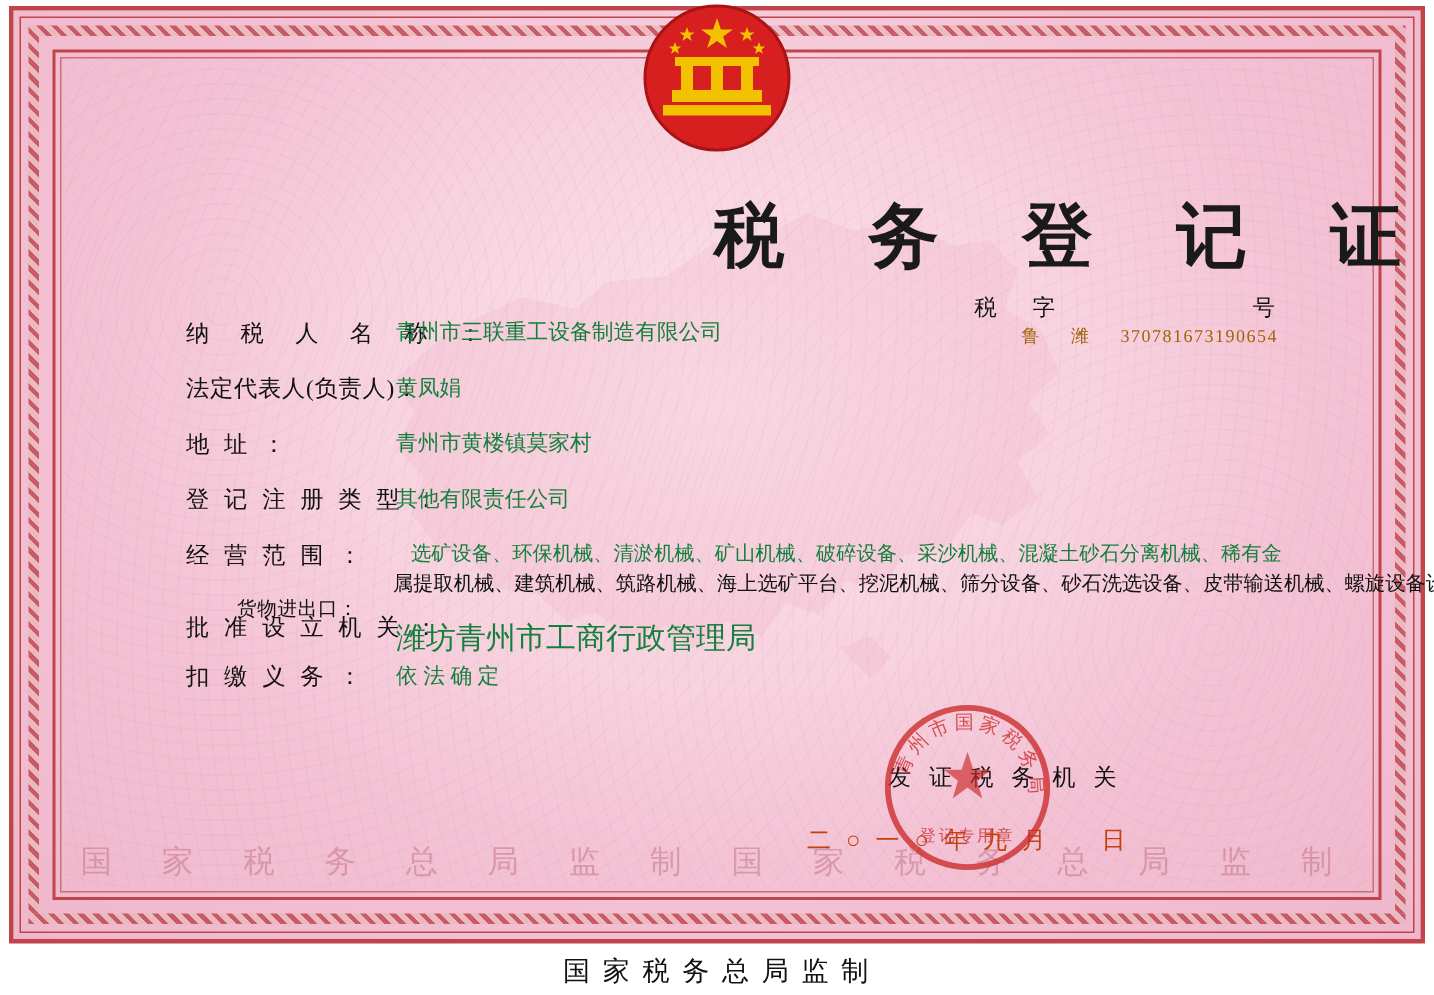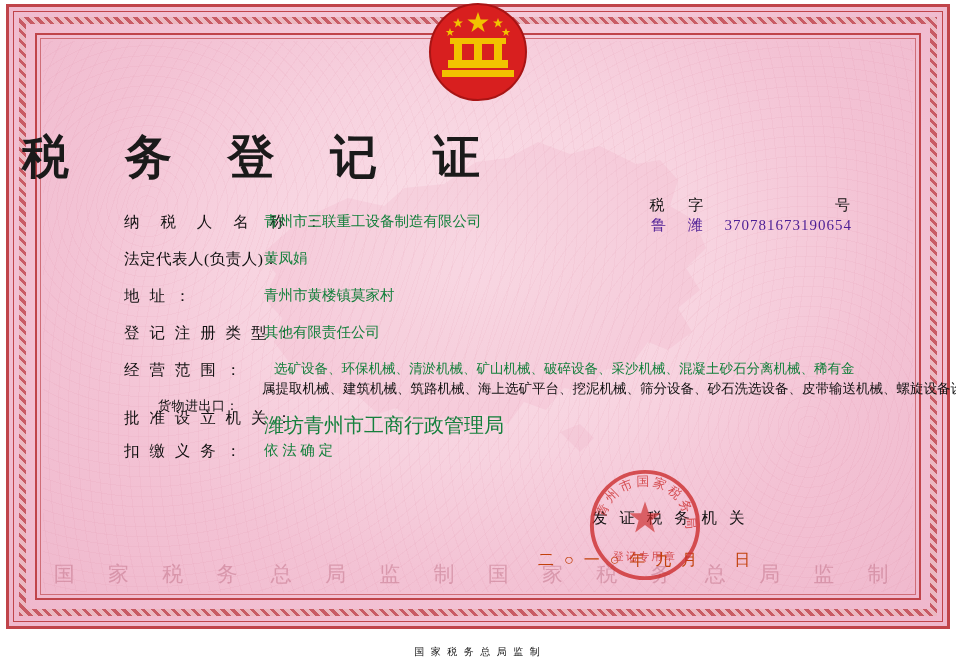--- a/index.html
+++ b/index.html
@@ -66,41 +66,41 @@
   }
   
   .emblem{
     position:absolute;left:50%;top:-2px;transform:translateX(-50%);
     width:120px;height:112px;
     z-index:6;
   }
   
   .title{
     position:absolute;left:0;right:0;top:126px;
-    text-align:left;
+    text-align:right;
     font-family:"Liberation Serif","DejaVu Serif",serif;
     font-size:47px;
     font-weight:bold;
     letter-spacing:22px;
     color:#1a1a1a;
     text-indent:22px;
     z-index:5;
   }
   
   .taxno{
     position:absolute;right:104px;top:196px;
     font-size:15px;color:#111;z-index:5;
     font-family:"Liberation Serif","DejaVu Serif",serif;
     letter-spacing:2px;
   }
   .taxno .lbl{letter-spacing:10px;}
   .taxno .hao{margin-left:116px;}
   .taxno-val{
     position:absolute;right:104px;top:216px;
-    font-size:15px;color:#4c1d95;z-index:5;
+    font-size:12px;color:#a16207;z-index:5;
     font-family:"Liberation Serif","DejaVu Serif",serif;
     letter-spacing:1px;
   }
   .taxno-val .pre{letter-spacing:9px;margin-right:8px;}
   
   .fields{
     position:absolute;left:124px;right:40px;top:212px;
     z-index:5;
     font-family:"Liberation Serif","DejaVu Serif",serif;
     color:#111;
@@ -149,21 +149,21 @@
   
   .seal{
     position:absolute;left:586px;top:466px;
     width:118px;height:118px;z-index:7;opacity:.78;
     pointer-events:none;
   }
   
   .footer{
     position:absolute;left:0;right:0;bottom:4px;
     text-align:center;
-    font-size:10px;
+    font-size:18px;
     letter-spacing:2px;
     color:#111;
     font-family:"Liberation Serif","DejaVu Serif",serif;
   }
 </style>
 </head>
 <body>
 
 <div class="cert">
 

